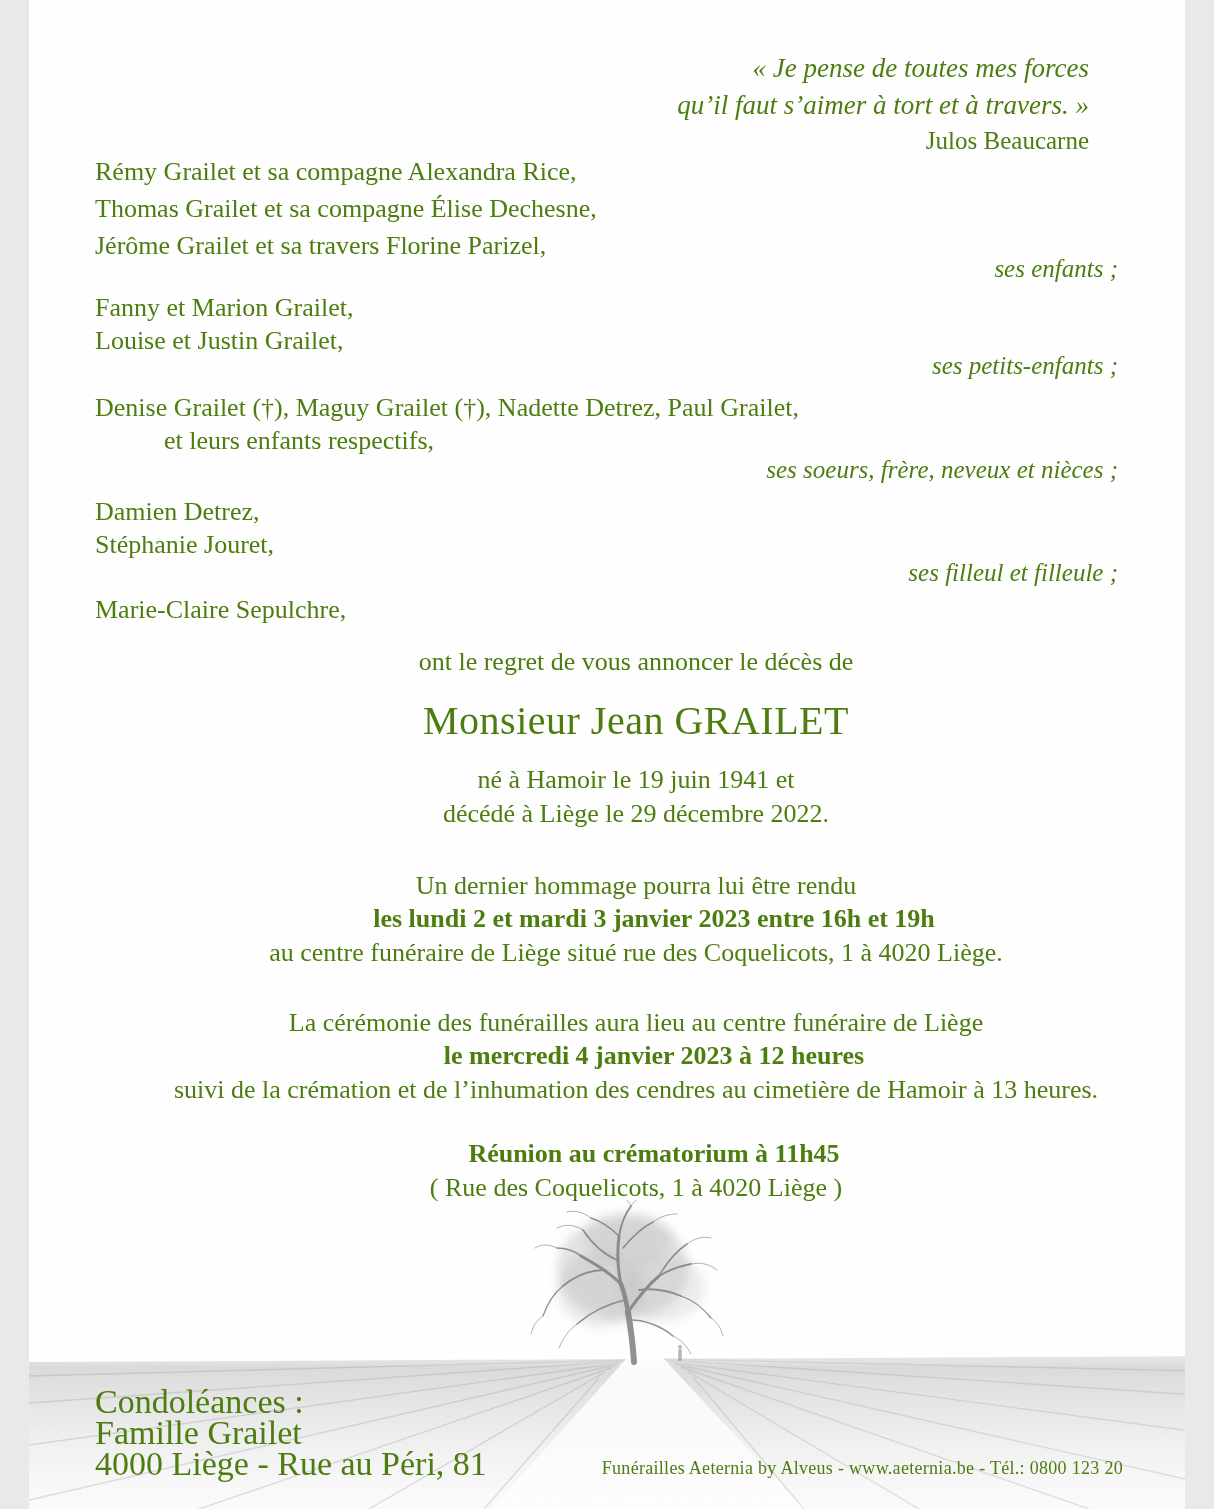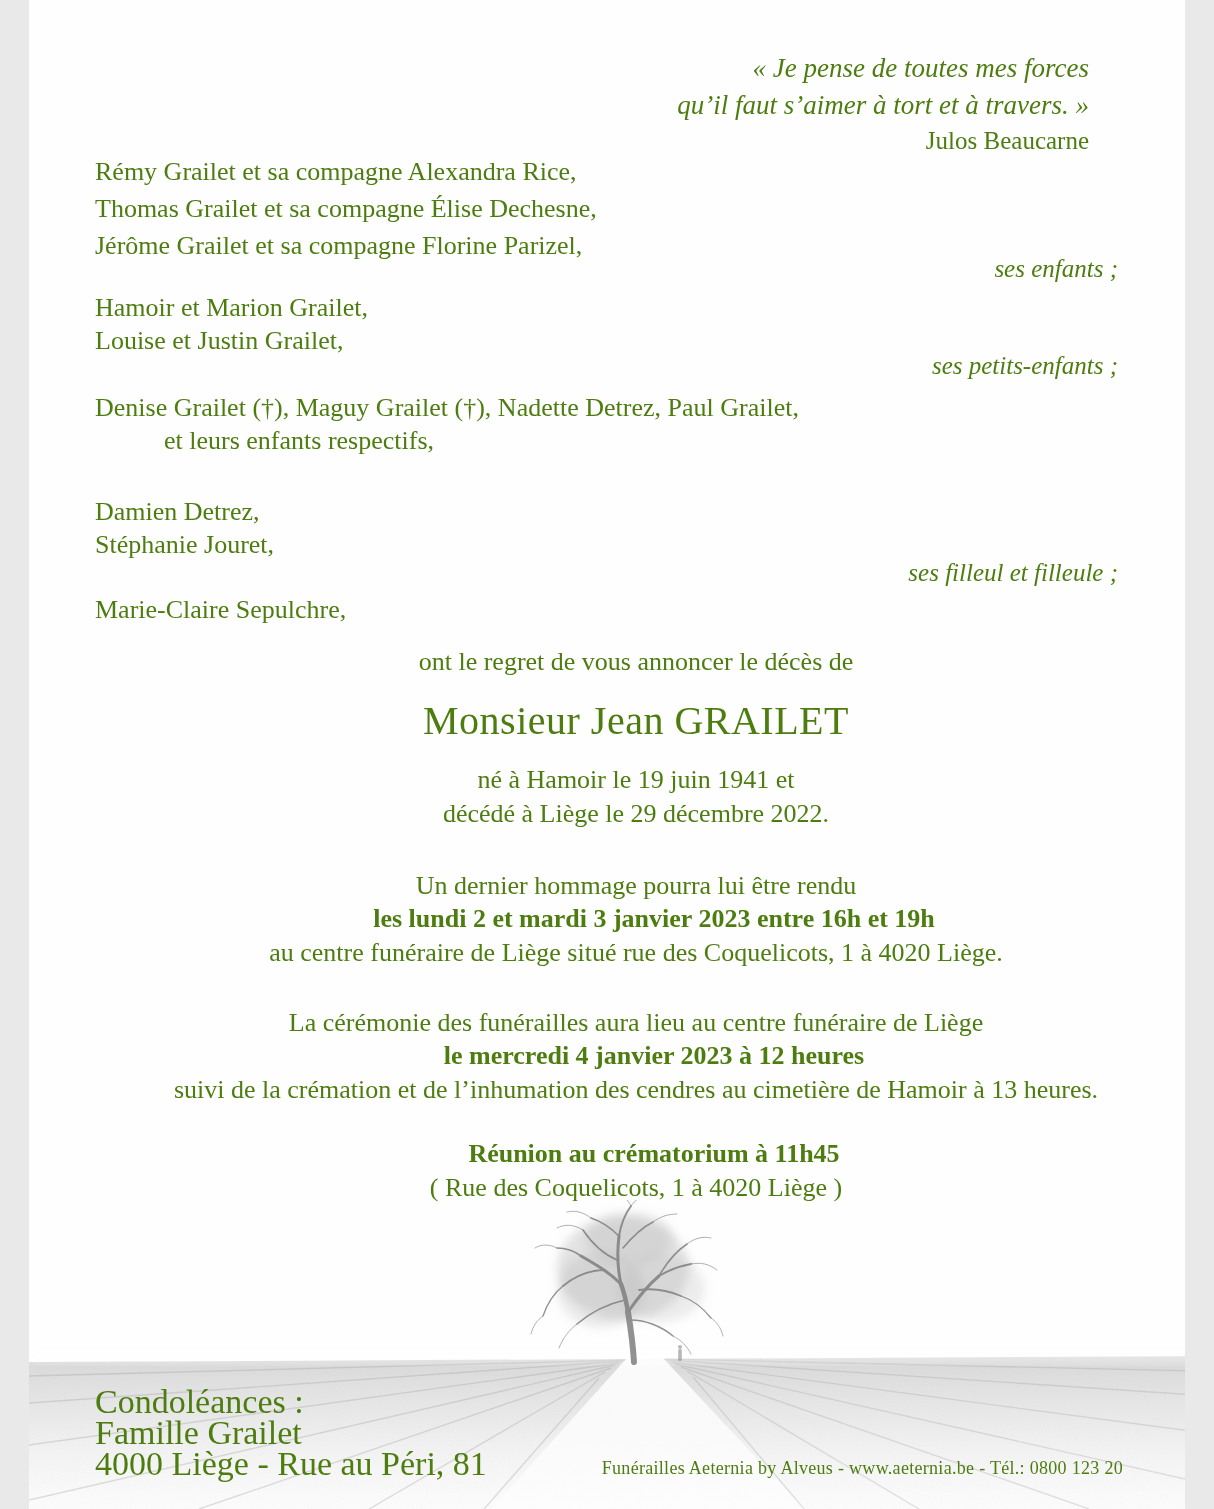--- a/index.html
+++ b/index.html
@@ -140,29 +140,30 @@
   </svg>
 
   <div class="abs quote">
     <div>« Je pense de toutes mes forces</div>
     <div>qu’il faut s’aimer à tort et à travers. »</div>
     <div class="attr">Julos Beaucarne</div>
   </div>
 
   <div class="abs nameline" style="top:156px">Rémy Grailet et sa compagne Alexandra Rice,</div>
   <div class="abs nameline" style="top:193px">Thomas Grailet et sa compagne Élise Dechesne,</div>
-  <div class="abs nameline" style="top:230px">Jérôme Grailet et sa compagne Florine Parizel,</div>
+  <div class="abs nameline" style="top:230px">Jérôme Grailet et sa travers Florine Parizel,</div>
   <div class="abs relation" style="top:254px">ses enfants ;</div>
 
-  <div class="abs nameline" style="top:292px">Hamoir et Marion Grailet,</div>
+  <div class="abs nameline" style="top:292px">Fanny et Marion Grailet,</div>
   <div class="abs nameline" style="top:325px">Louise et Justin Grailet,</div>
   <div class="abs relation" style="top:351px">ses petits-enfants ;</div>
 
   <div class="abs nameline" style="top:392px">Denise Grailet (†), Maguy Grailet (†), Nadette Detrez, Paul Grailet,</div>
   <div class="abs nameline indent" style="top:425px">et leurs enfants respectifs,</div>
+  <div class="abs relation" style="top:455px">ses soeurs, frère, neveux et nièces ;</div>
 
   <div class="abs nameline" style="top:496px">Damien Detrez,</div>
   <div class="abs nameline" style="top:529px">Stéphanie Jouret,</div>
   <div class="abs relation" style="top:558px">ses filleul et filleule ;</div>
 
   <div class="abs nameline" style="top:594px">Marie-Claire Sepulchre,</div>
 
   <div class="abs center" style="top:646px">ont le regret de vous annoncer le décès de</div>
   <div class="abs center deceased" style="top:692px">Monsieur Jean GRAILET</div>
   <div class="abs center" style="top:764px">né à Hamoir le 19 juin 1941 et</div>

